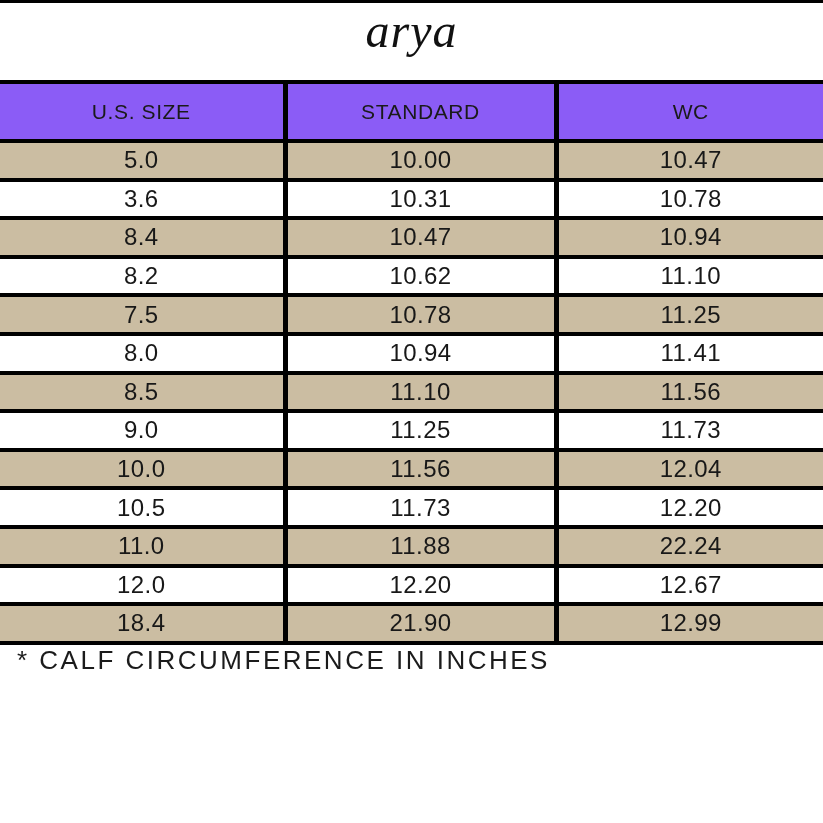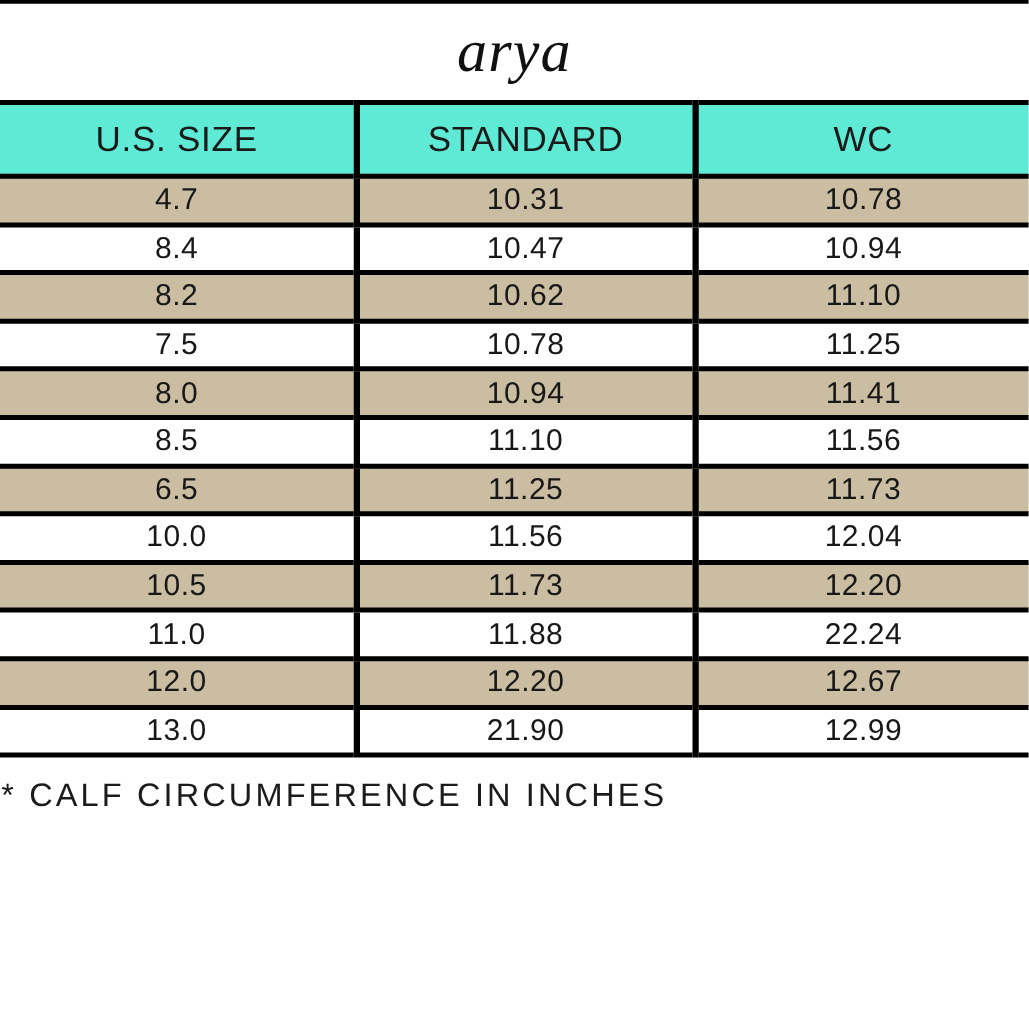--- a/index.html
+++ b/index.html
@@ -18,21 +18,20 @@
     background: #ffffff;
   }
   .top-line {
     width: 823px;
     height: 3px;
     background: #000000;
   }
   .title-band {
     height: 77px;
     display: flex;
-    align-items: center;
     justify-content: center;
   }
   .title {
     font-family: "Liberation Serif", serif;
     font-style: italic;
     font-weight: 400;
     font-size: 48px;
     color: #111111;
     letter-spacing: 1px;
   }
@@ -51,38 +50,37 @@
     vertical-align: middle;
     border-top: 4px solid #000000;
     border-bottom: 4px solid #000000;
   }
   th:nth-child(1), th:nth-child(2),
   td:nth-child(1), td:nth-child(2) {
     border-right: 5px solid #000000;
   }
   thead th {
     height: 59px;
-    background: #5eead4;
-    font-size: 28px;
+    background: #8b5cf6;
+    font-size: 21px;
     font-weight: 400;
     letter-spacing: 0.6px;
     color: #1a1a1a;
   }
   tbody td {
     height: 38.6px;
     font-size: 24px;
     font-weight: 400;
     letter-spacing: 0.4px;
     color: #181818;
   }
   tbody tr:nth-child(odd) td { background: var(--tint, #cbbda2); }
   tbody tr:nth-child(even) td { background: #ffffff; }
   .footnote {
-    margin-top: 15px;
-    padding-left: 1px;
+    padding-left: 17px;
     font-size: 26px;
     letter-spacing: 2.5px;
     color: #1b1b1b;
     white-space: nowrap;
   }
 </style>
 </head>
 <body>
 
 <div class="page">
@@ -98,21 +96,26 @@
     </colgroup>
     <thead>
       <tr>
         <th>U.S. SIZE</th>
         <th>STANDARD</th>
         <th>WC</th>
       </tr>
     </thead>
     <tbody>
         <tr>
-          <td>4.7</td>
+          <td>5.0</td>
+          <td>10.00</td>
+          <td>10.47</td>
+        </tr>
+        <tr>
+          <td>3.6</td>
           <td>10.31</td>
           <td>10.78</td>
         </tr>
         <tr>
           <td>8.4</td>
           <td>10.47</td>
           <td>10.94</td>
         </tr>
         <tr>
           <td>8.2</td>
@@ -128,21 +131,21 @@
           <td>8.0</td>
           <td>10.94</td>
           <td>11.41</td>
         </tr>
         <tr>
           <td>8.5</td>
           <td>11.10</td>
           <td>11.56</td>
         </tr>
         <tr>
-          <td>6.5</td>
+          <td>9.0</td>
           <td>11.25</td>
           <td>11.73</td>
         </tr>
         <tr>
           <td>10.0</td>
           <td>11.56</td>
           <td>12.04</td>
         </tr>
         <tr>
           <td>10.5</td>
@@ -153,20 +156,20 @@
           <td>11.0</td>
           <td>11.88</td>
           <td>22.24</td>
         </tr>
         <tr>
           <td>12.0</td>
           <td>12.20</td>
           <td>12.67</td>
         </tr>
         <tr>
-          <td>13.0</td>
+          <td>18.4</td>
           <td>21.90</td>
           <td>12.99</td>
         </tr>
       </tbody>
   </table>
   <div class="footnote">* CALF CIRCUMFERENCE IN INCHES</div>
 </div>
 
 </body></html>

